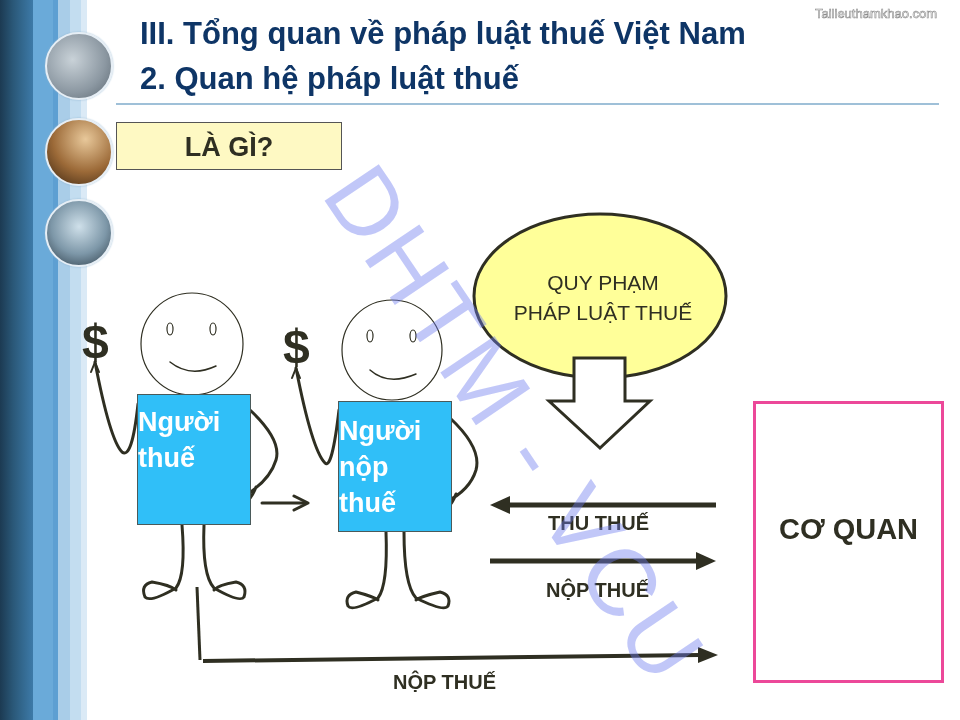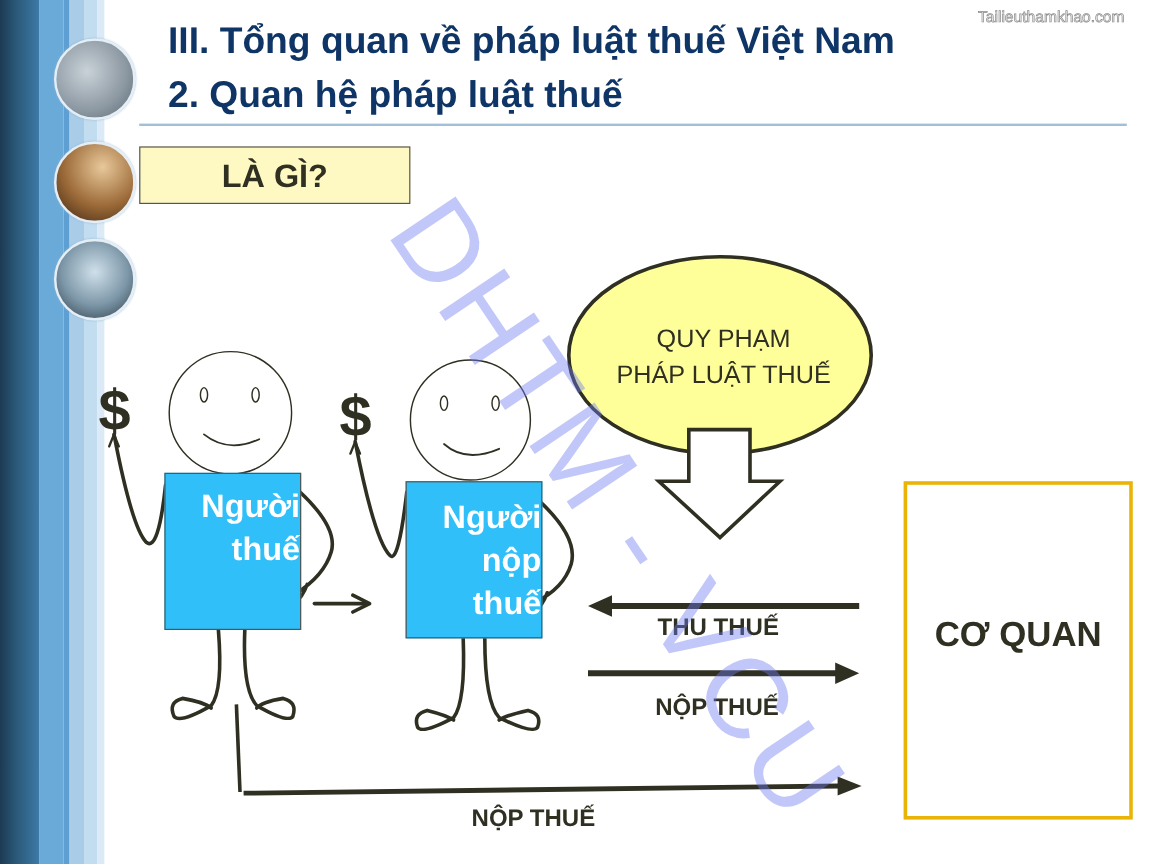--- a/index.html
+++ b/index.html
@@ -26,34 +26,34 @@
   .title1, .title2 { position: absolute; left: 120px; font-weight: bold; font-size: 31px; color: #0e3566; margin-left: 20px; }
   .title1 { top: 16px; }
   .title2 { top: 61px; }
   .title-rule { position: absolute; left: 116px; top: 103px; width: 823px; height: 2px; background: #9fc0d8; }
   .lagi-box { position: absolute; left: 116px; top: 122px; width: 226px; height: 48px;
     border: 1px solid #555; background: #fef9c3; box-sizing: border-box; }
   .lagi-text { position: absolute; left: 0; width: 100%; top: 9px; text-align: center; font-weight: bold;
     font-size: 27px; color: #2f2f22; }
   svg.draw { position: absolute; left: 0; top: 0; }
   .shirt { position: absolute; background: #30bff8; border: 1px solid #4a5a5a; box-sizing: border-box;
-    color: #fff; font-weight: bold; font-size: 27px; text-align: right; line-height: 36px; }
+    color: #fff; font-weight: bold; font-size: 27px; text-align: left; line-height: 36px; }
   .shirt1 { left: 137px; top: 394px; width: 114px; height: 131px; padding-top: 9px; }
   .shirt2 { left: 338px; top: 401px; width: 114px; height: 131px; padding-top: 11px; }
   .shirt span { display: block; }
   .bubble-text { position: absolute; left: 478px; width: 250px; text-align: center; font-weight: normal;
     font-size: 21px; color: #2f2f22; }
   .bt1 { top: 271px; }
   .bt2 { top: 301px; }
   .lbl { position: absolute; font-weight: bold; font-size: 20px; color: #2f2f22; }
   .lbl-thu { left: 548px; top: 472px; margin-top: 40px; }
   .lbl-nop1 { left: 546px; top: 579px; }
   .lbl-nop2 { left: 393px; top: 671px; }
   .gov-box { position: absolute; left: 753px; top: 401px; width: 191px; height: 282px;
-    border: 3px solid #eab308; box-sizing: border-box; background: #fff; }
+    border: 3px solid #ec4899; box-sizing: border-box; background: #fff; }
   .gov-text { position: absolute; left: 0; width: 100%; top: 104px; text-align: center; font-weight: bold;
     font-size: 29px; color: #2f2f22; line-height: 42px; }
   .watermark { position: absolute; left: 215px; top: 370px; font-size: 95px; color: #6e7cf0; opacity: 0.42;
     transform: rotate(56deg); transform-origin: center; white-space: nowrap; letter-spacing: 4px;
     font-family: "Liberation Sans", sans-serif; pointer-events: none; }
 </style>
 </head>
 <body>
 
 <div class="sidebar">

